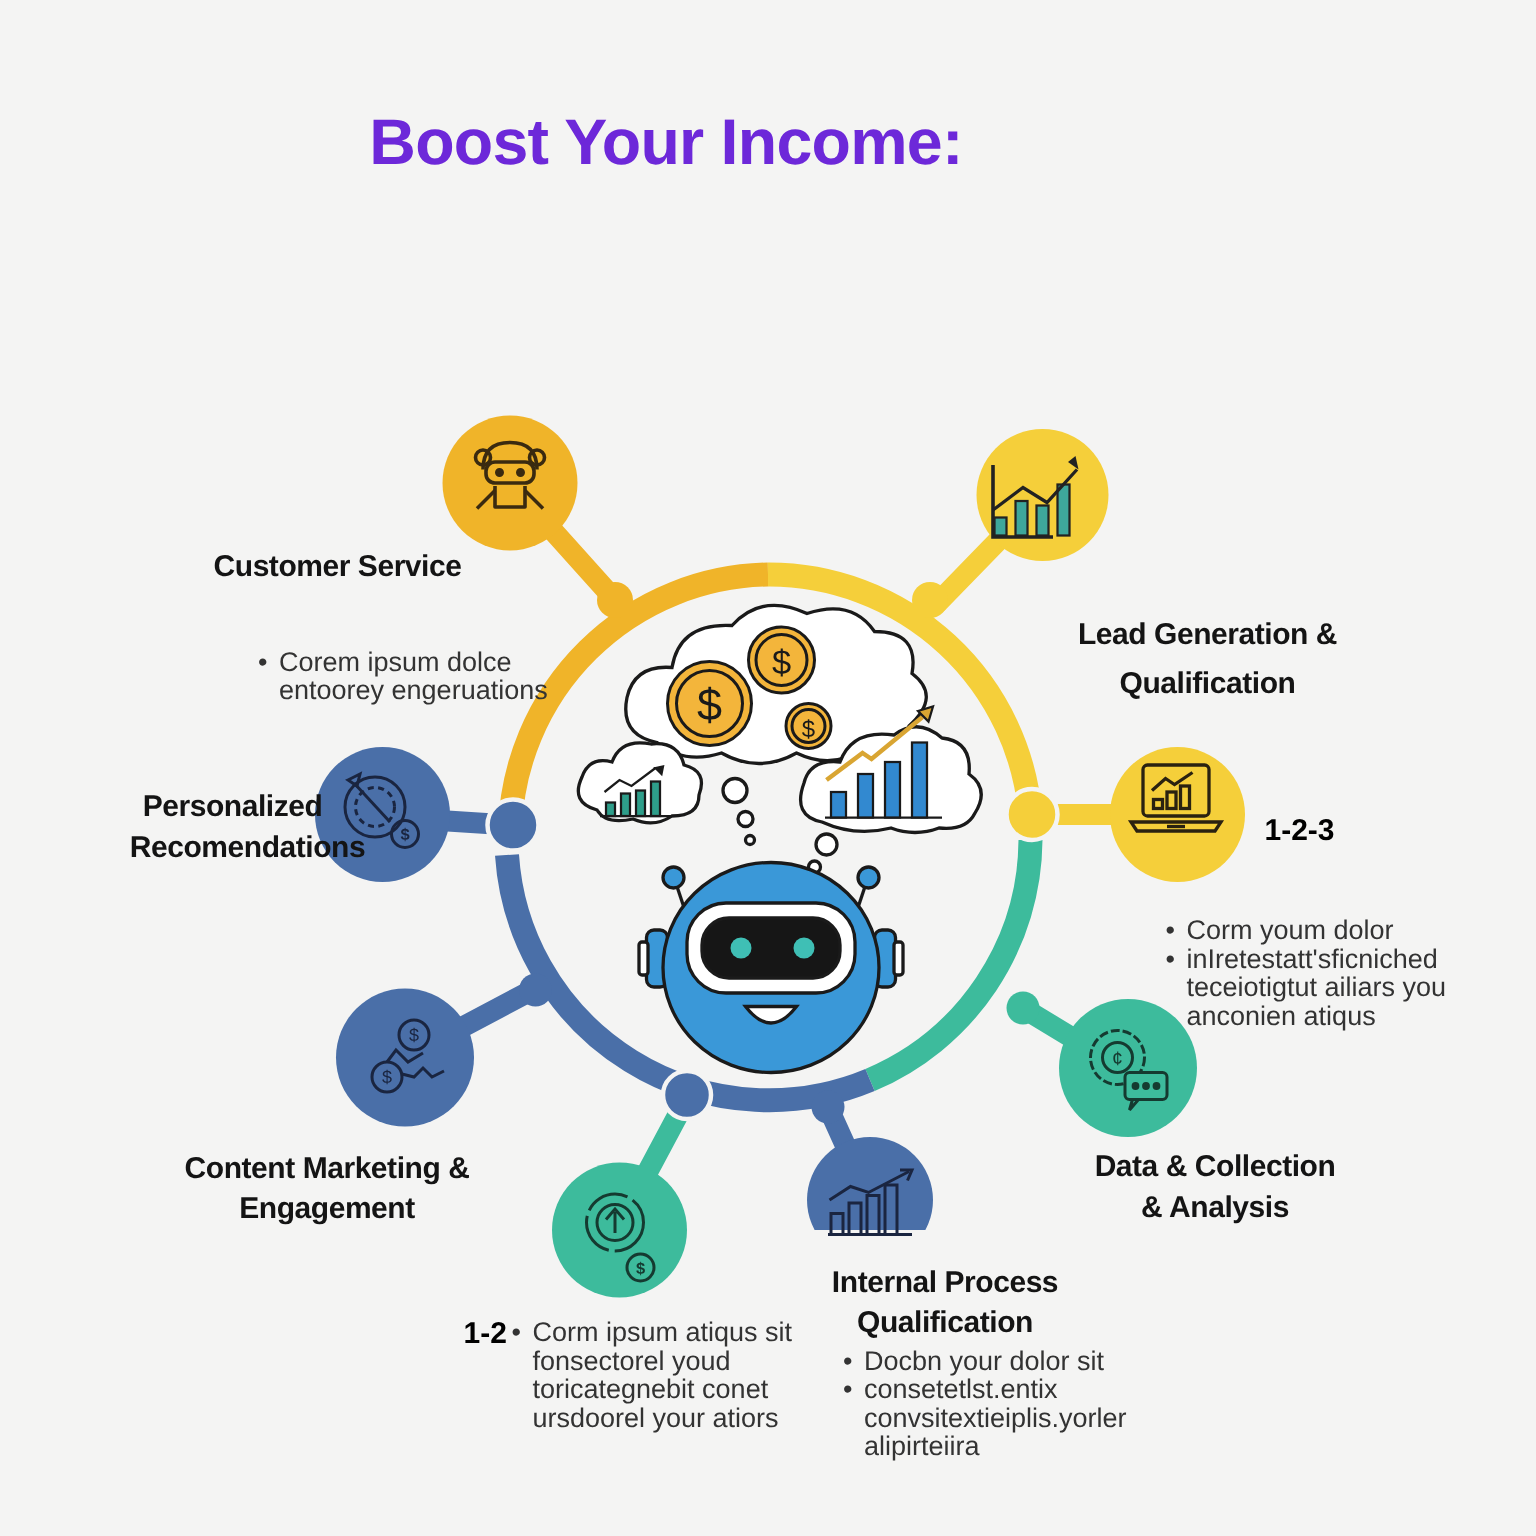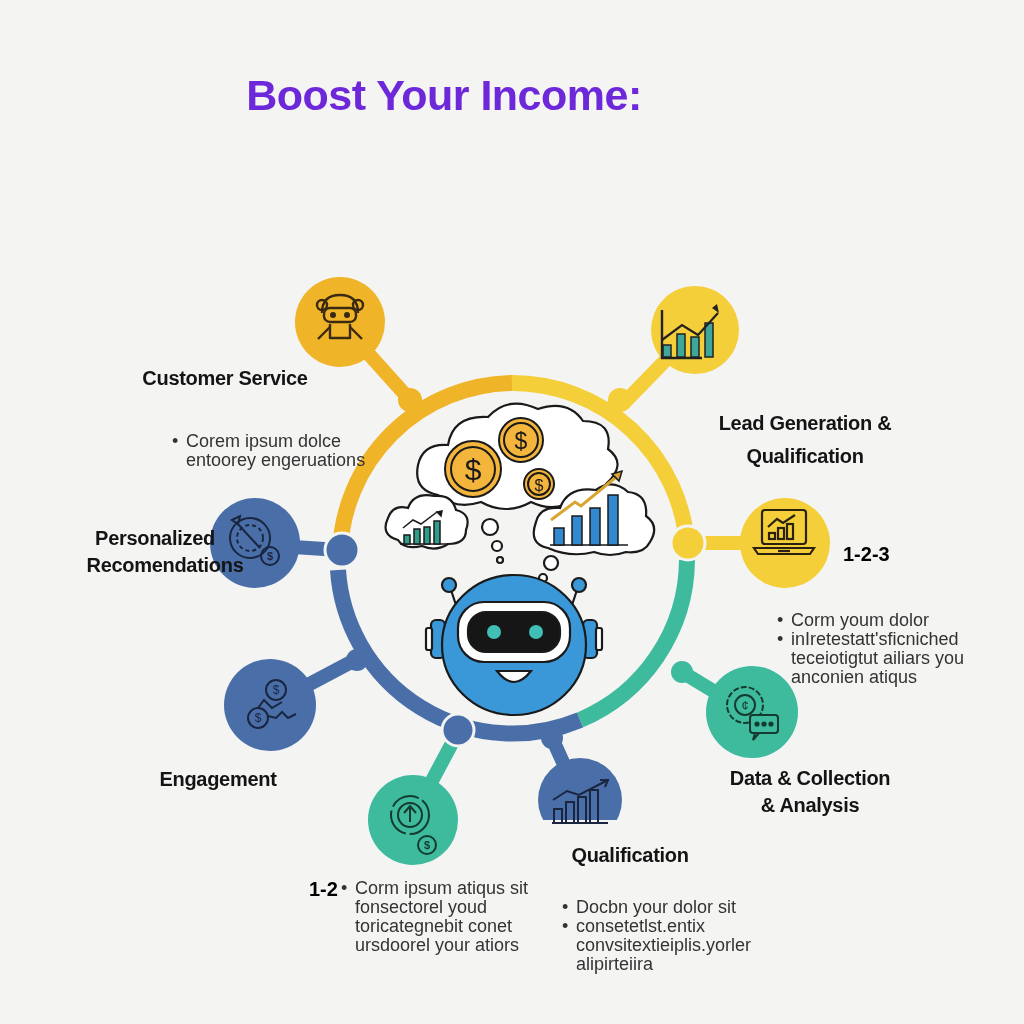--- a/index.html
+++ b/index.html
@@ -253,32 +253,34 @@
   <li>teceiotigtut ailiars you</li>
   <li>anconien atiqus</li>
 </ul>
 
 <div class="label center" style="left:55px; top:525px; width:220px;">
   <div style="margin-left:-20px;">Personalized</div>
   <div>Recomendations</div>
 </div>
 
 <div class="label center" style="left:98px; top:766px; width:240px;">
+  <div>Content Marketing &amp;</div>
   <div>Engagement</div>
 </div>
 
 <div class="num" style="left:309px; top:878px;">1-2</div>
 <ul class="bullets" style="left:341px; top:879px;">
   <li class="b">Corm ipsum atiqus sit</li>
   <li>fonsectorel youd</li>
   <li>toricategnebit conet</li>
   <li>ursdoorel your atiors</li>
 </ul>
 
 <div class="label center" style="left:520px; top:842px; width:220px;">
+  <div>Internal Process</div>
   <div>Qualification</div>
 </div>
 <ul class="bullets" style="left:562px; top:898px;">
   <li class="b">Docbn your dolor sit</li>
   <li class="b">consetetlst.entix</li>
   <li>convsitextieiplis.yorler</li>
   <li>alipirteiira</li>
 </ul>
 
 <div class="label center" style="left:710px; top:765px; width:200px;">

